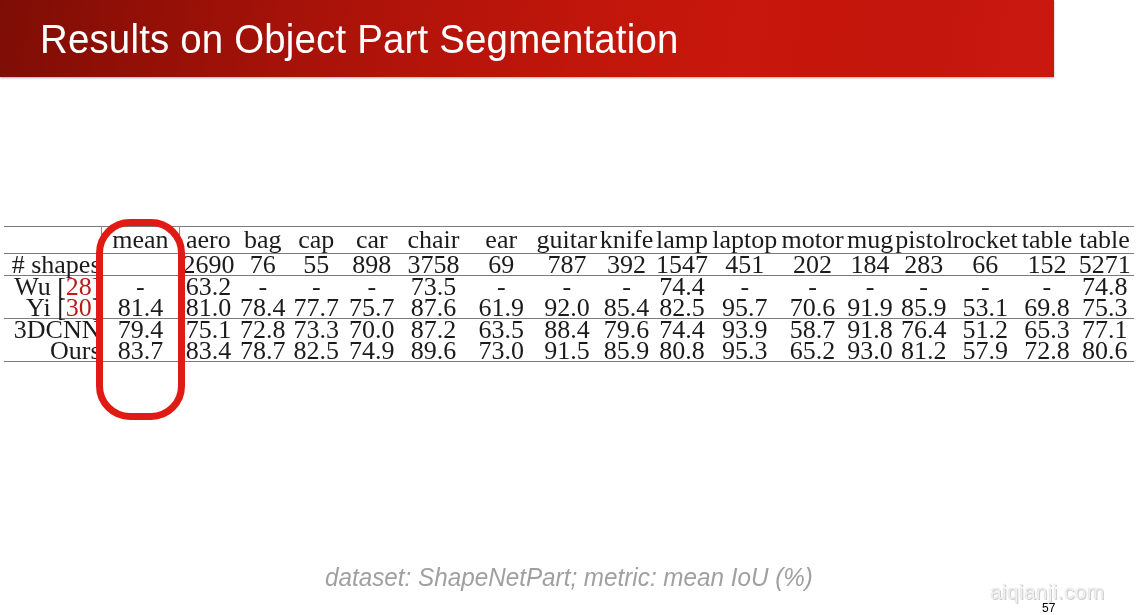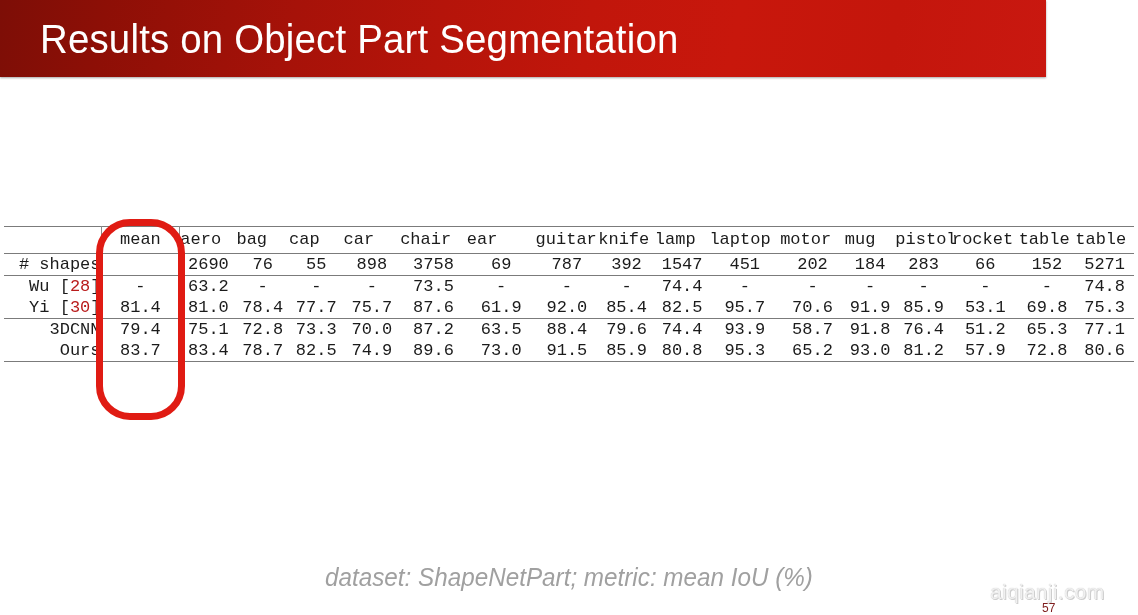--- a/index.html
+++ b/index.html
@@ -24,20 +24,21 @@
     background: linear-gradient(100deg,
         #7d0e06 0%,
         #8d0f06 10%,
         #a61209 28%,
         #b5140a 42%,
         #c1160b 56%,
         #c8170c 70%,
         #c4160c 85%,
         #c91810 100%);
     box-shadow: 0 1px 2px rgba(0,0,0,.35);
+    padding-left: 8px;
   }
   #title-text {
     position: absolute;
     left: 40px;
     top: 8px;
     font-family: "Liberation Sans", sans-serif;
     font-size: 40px;
     line-height: 62px;
     color: #ffffff;
     letter-spacing: 0.2px;
@@ -49,22 +50,22 @@
   
   #table-wrap {
     position: absolute;
     left: 4px;
     top: 226px;
     width: 1130px;
   }
   table.restbl {
     border-collapse: collapse;
     width: 1130px;
-    font-family: Liberation Mono, monospace;
-    font-size: 17px;
+    font-family: Liberation Serif, serif;
+    font-size: 26px;
     color: #1b1b1b;
     table-layout: fixed;
   }
   table.restbl td, table.restbl th {
     padding: 0;
     margin: 0;
     font-weight: normal;
     vertical-align: top;
   }
 
@@ -84,21 +85,21 @@
   td.lbl, th.lbl {
     border-right: 1.5px solid #8a8a8a;
   }
   td.mean, th.mean {
     width: 74px;
     border-left: 1.5px solid #8a8a8a;
     border-right: 1.5px solid #8a8a8a;
     text-align: center;
   }
   td.dcell, th.dcell { text-align: center; }
-  th.hcell { text-align: left; padding-left: 4px; }
+  th.hcell { text-align: center; padding-left: 4px; }
   th.mean.hcell { text-align: center; padding-left: 0; }
 
   .rowh { height: 21px; line-height: 21px; }
   .hdrrow1 { height: 26px; line-height: 26px; }
   .hdrrow2 { height: 24px; line-height: 24px; }
 
   .b { font-weight: bold; }
   .cite { color: #b91c1c; }
 
   
@@ -140,21 +141,21 @@
     text-shadow: 0 0 1px #bdbdbd, 1px 1px 0 #cfcfcf;
     letter-spacing: 0.3px;
     white-space: nowrap;
   }
   #page-number {
     position: absolute;
     left: 1042px;
     top: 601px;
     font-family: "Liberation Sans", sans-serif;
     font-size: 12px;
-    color: #7f1d1d;
+    color: #000000;
   }
 </style>
 </head>
 <body>
 
 <div id="title-bar">
   <div id="title-text">Results on Object Part Segmentation</div>
 </div>
 
 <div id="table-wrap">

